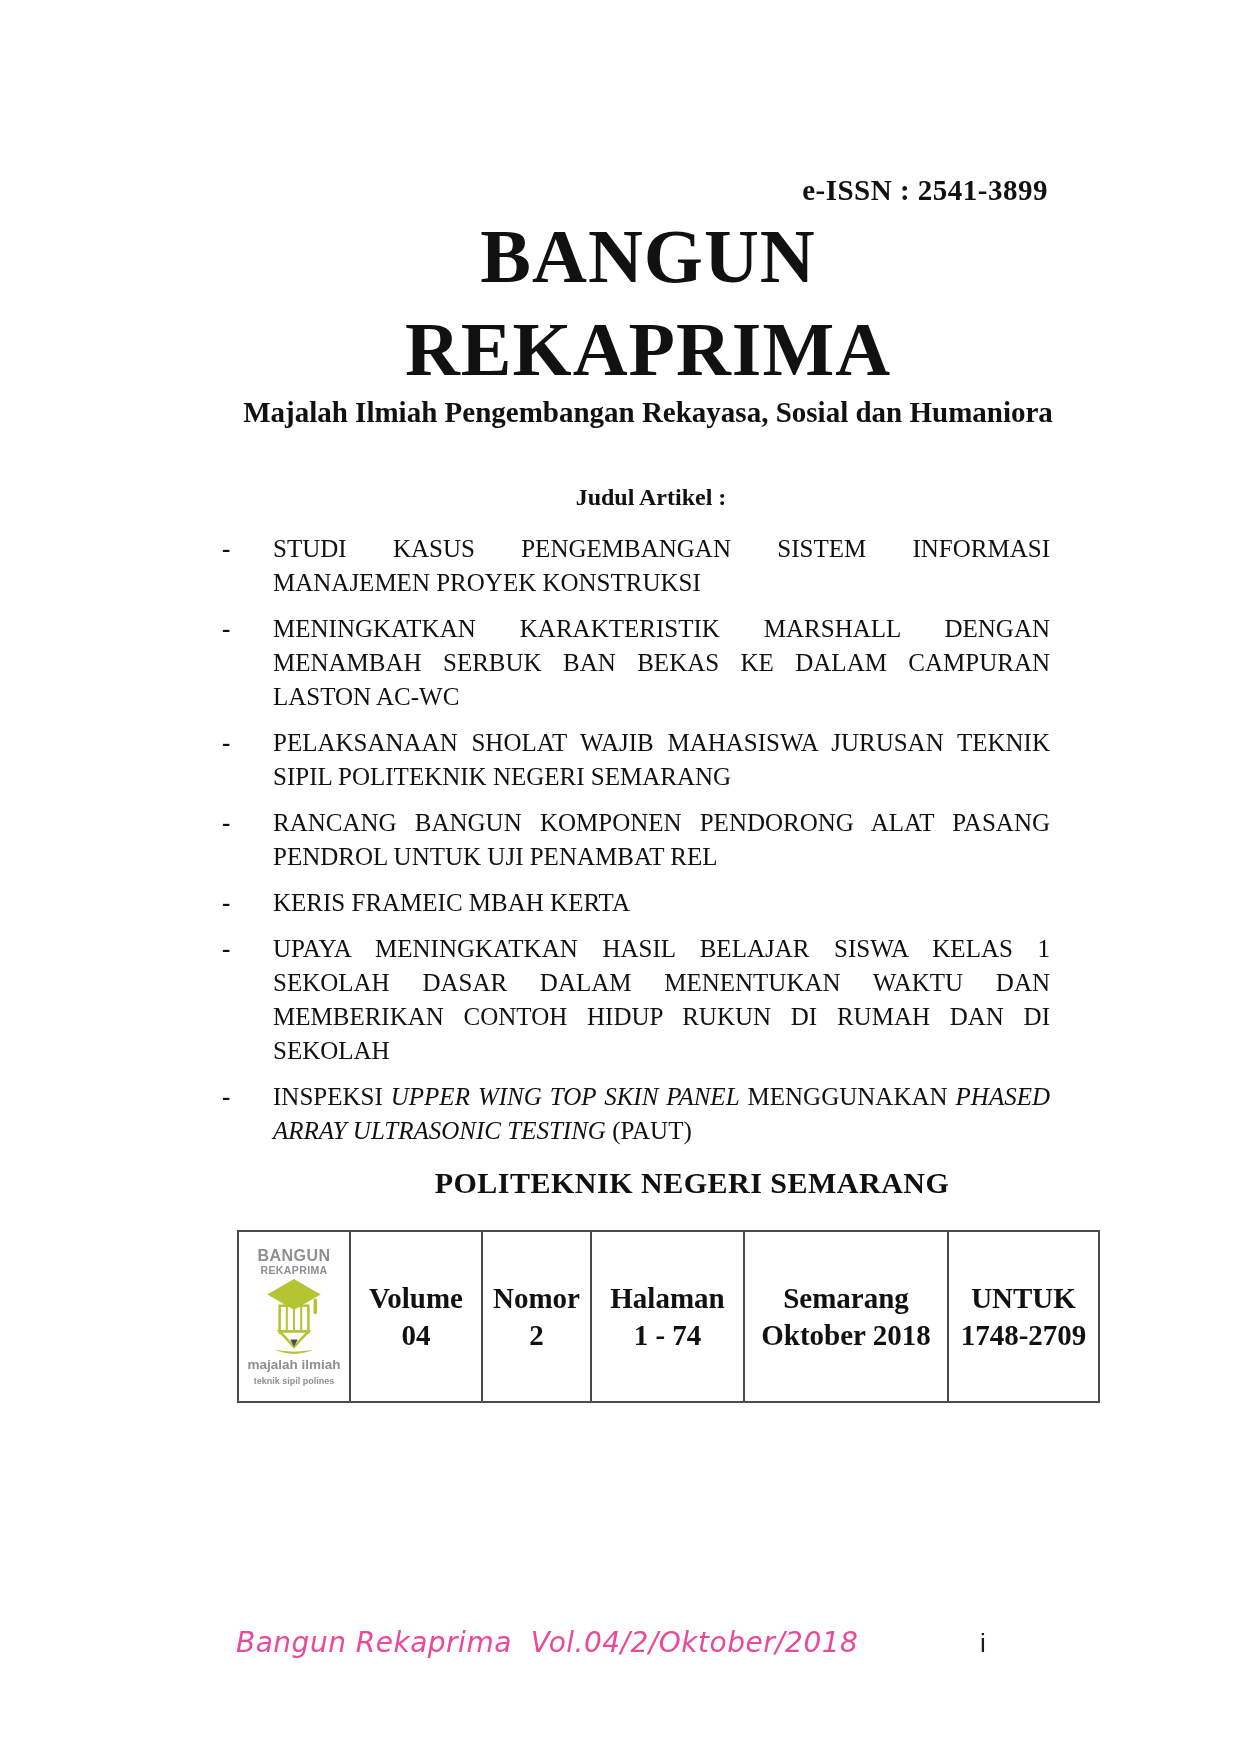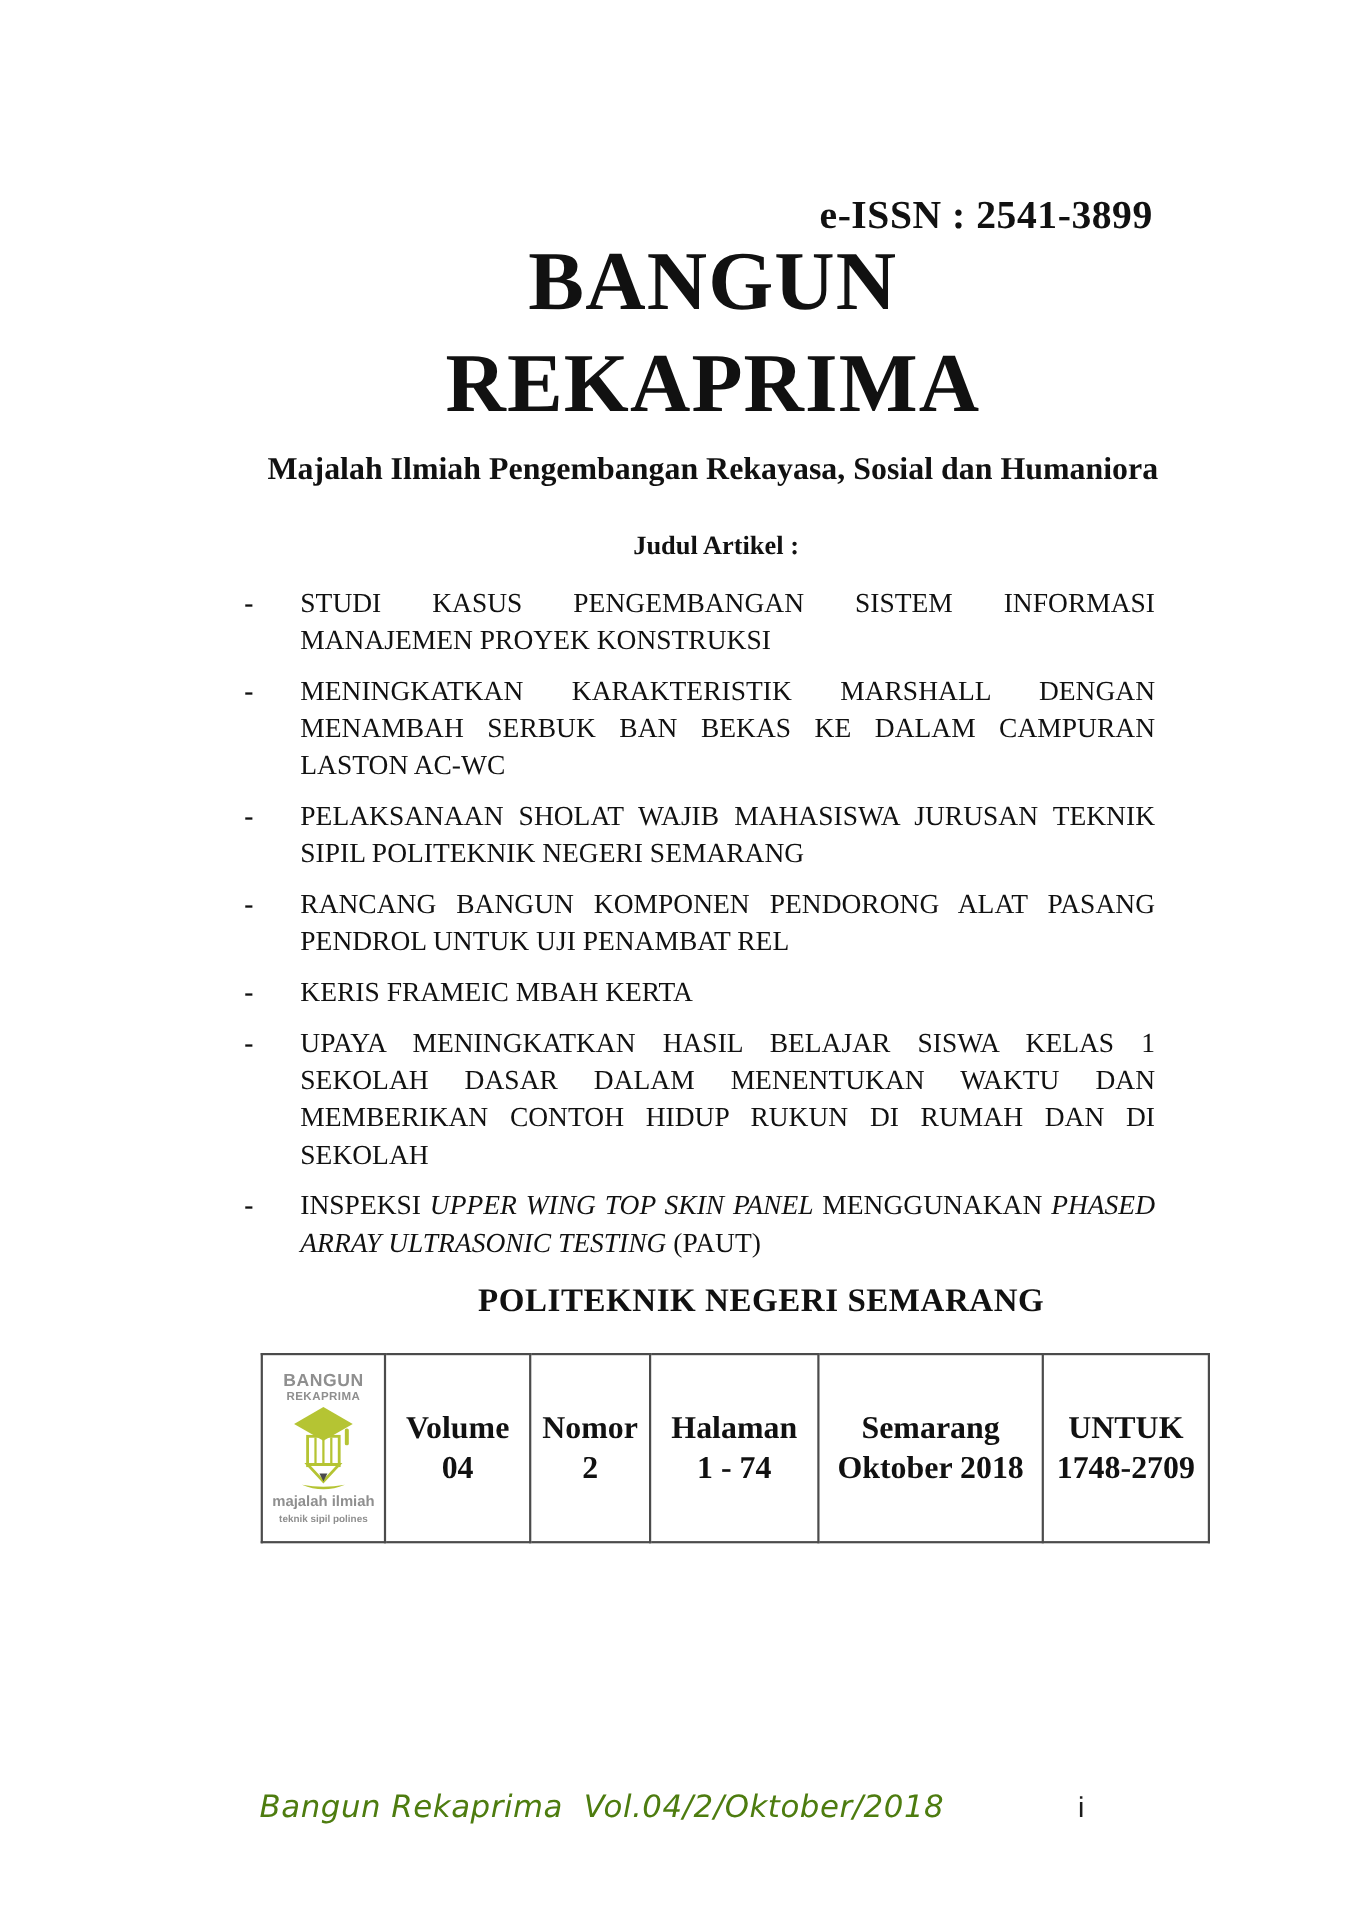--- a/index.html
+++ b/index.html
@@ -6,31 +6,31 @@
   body{
     width:1241px;height:1755px;
     background:#ffffff;
     position:relative;
     overflow:hidden;
     font-family:"Liberation Serif", serif;
     color:#111111;
   }
   .eissn{
     position:absolute;top:174px;right:193px;
-    font-size:36px;font-weight:bold;letter-spacing:.5px;
+    font-size:29px;font-weight:bold;letter-spacing:.5px;
   }
   .title-wrap{
     position:absolute;left:648px;transform:translateX(-50%);
     text-align:center;white-space:nowrap;
   }
   .title-line{font-weight:bold;font-size:76px;line-height:76px;letter-spacing:1px;}
   #title1{top:218px;}
   #title2{top:311px;}
   .subtitle{
-    position:absolute;top:410px;left:648px;transform:translateX(-50%);
+    position:absolute;top:396px;left:648px;transform:translateX(-50%);
     font-size:29px;font-weight:bold;white-space:nowrap;
   }
   .articles-heading{
     position:absolute;top:484px;left:651px;transform:translateX(-50%);
     font-size:24px;font-weight:bold;white-space:nowrap;
   }
   .article-list{
     position:absolute;top:532px;left:220px;width:830px;
     font-size:25px;line-height:34px;
   }
@@ -66,21 +66,21 @@
   }
   .logo-name{font-size:16px;font-weight:bold;letter-spacing:.5px;}
   .logo-sub{font-size:10.5px;font-weight:bold;margin-top:1px;letter-spacing:.4px;}
   .logo-art{margin:2px 0 3px 0;}
   .logo-cap1{font-size:13.5px;font-weight:bold;}
   .logo-cap2{font-size:9px;font-weight:bold;margin-top:5px;}
   .footer-text{
     position:absolute;top:1626px;left:236px;
     font-family:cursive,"DejaVu Sans",sans-serif;
     font-style:italic;
-    font-size:28px;letter-spacing:.5px;color:#4d7c0f;
+    font-size:28px;letter-spacing:.5px;color:#ec4899;
     white-space:pre;
   }
   .page-number{
     position:absolute;top:1628px;left:980px;
     font-family:"Liberation Sans", sans-serif;
     font-size:26px;color:#1c1c1c;
   }
   i{font-style:italic;margin-top:22px;}
 </style>
 </head>

